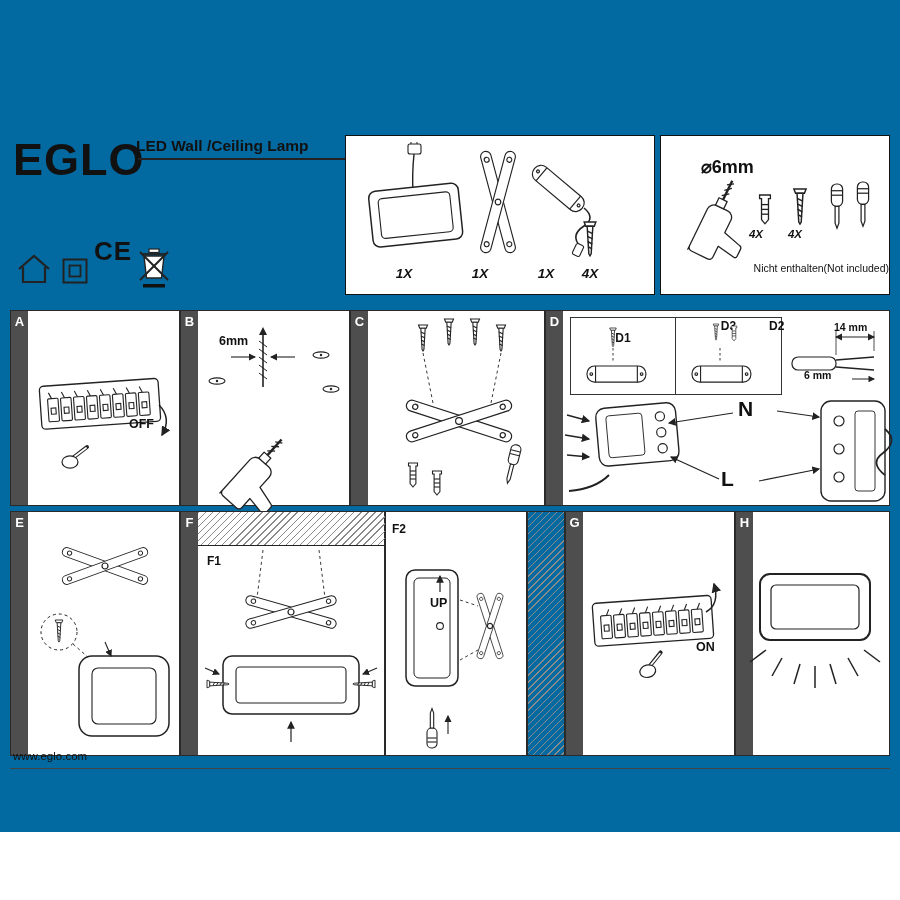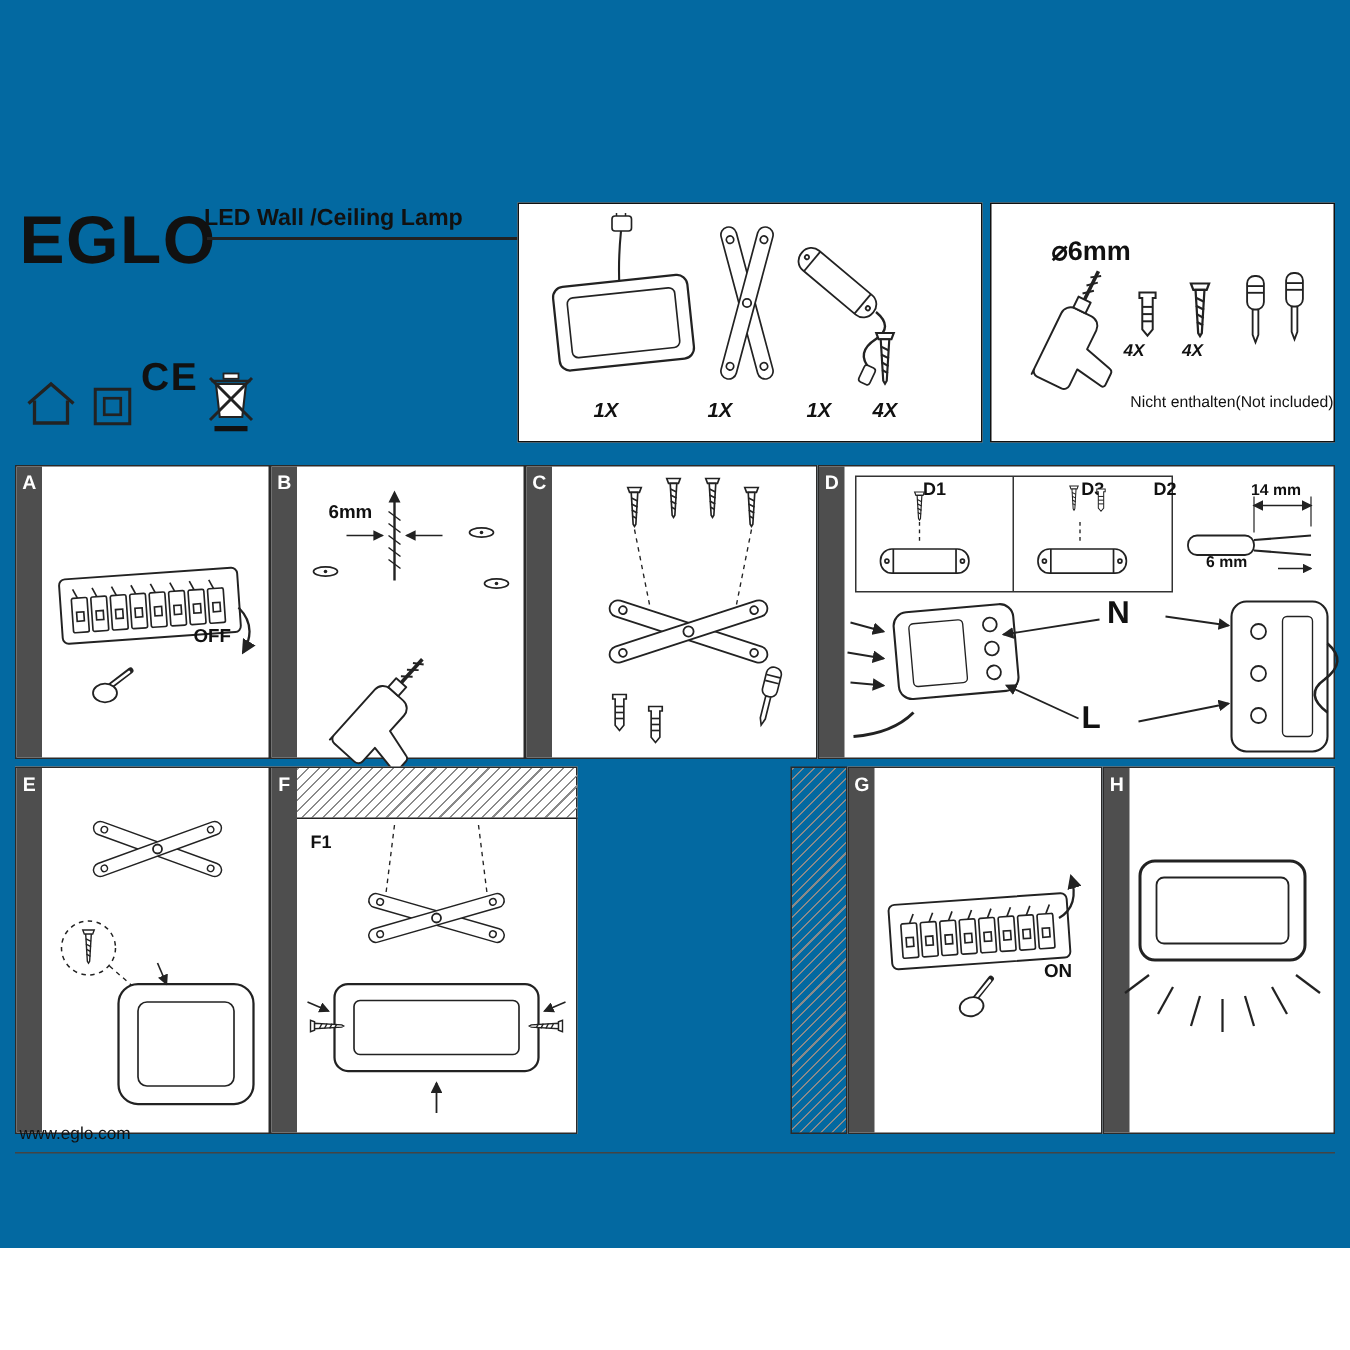--- a/index.html
+++ b/index.html
@@ -245,21 +245,21 @@
       <use href="#plug" transform="translate(66,154)"></use>
       <use href="#sdriver" transform="translate(146,128) rotate(14)"></use>
     </svg>
   </div>
 
   <div class="panel" style="left:545px;top:310px;width:345px;height:196px">
     <div class="strip"><span>D</span></div>
 
     <div class="abs" style="left:24px;top:6px;width:212px;height:78px;border:1.2px solid #333;display:flex">
       <div style="width:50%;border-right:1.2px solid #333;position:relative">
-        <span class="slabel" style="left:50%;transform:translateX(-50%);top:1px">D1</span>
+        <span class="slabel" style="left:50%;transform:translateX(-50%);top:13px">D1</span>
         <svg class="d" style="left:0;top:0" width="104" height="76">
           <use href="#screw-v" transform="translate(42,10) scale(0.72)"></use>
           <line x1="42" y1="30" x2="42" y2="44" stroke="#222" stroke-dasharray="2.5,2.5" stroke-width="0.9"></line>
           <use href="#leddriver" transform="translate(16,48) scale(0.95)"></use>
         </svg>
       </div>
       <div style="width:50%;position:relative">
         <span class="slabel" style="left:50%;transform:translateX(-50%);top:1px">D3</span>
         <svg class="d" style="left:0;top:0" width="104" height="76">
           <use href="#plug" transform="translate(58,8) scale(0.62)"></use>
@@ -344,20 +344,39 @@
       <rect x="22" y="92" width="136" height="58" rx="9" fill="#fff" stroke="#222" stroke-width="1.5"></rect>
       <rect x="35" y="103" width="110" height="36" rx="4" fill="#fff" stroke="#222" stroke-width="1.1"></rect>
       <use href="#screw-v" transform="translate(6,120) rotate(-90) scale(0.85)"></use>
       <use href="#screw-v" transform="translate(174,120) rotate(90) scale(0.85)"></use>
       <line x1="4" y1="104" x2="18" y2="110" stroke="#222" stroke-width="1.1" marker-end="url(#arr)"></line>
       <line x1="176" y1="104" x2="162" y2="110" stroke="#222" stroke-width="1.1" marker-end="url(#arr)"></line>
       <line x1="90" y1="178" x2="90" y2="158" stroke="#222" stroke-width="1.2" marker-end="url(#arr)"></line>
     </svg>
   </div>
 
+  <div class="panel" style="left:385px;top:511px;width:142px;height:245px" able="false">
+    <span class="slabel" style="left:6px;top:10px">F2</span>
+    <svg class="d" style="left:6px;top:36px" width="132" height="206">
+      <rect x="14" y="22" width="52" height="116" rx="9" fill="#fff" stroke="#222" stroke-width="1.5"></rect>
+      <rect x="22" y="30" width="36" height="100" rx="5" fill="#fff" stroke="#222" stroke-width="1"></rect>
+      <line x1="48" y1="44" x2="48" y2="28" stroke="#222" stroke-width="1.2" marker-end="url(#arr)"></line>
+      <circle cx="48" cy="78" r="3.4" fill="#fff" stroke="#222" stroke-width="1.1"></circle>
+      <g transform="translate(98,78)">
+        <use href="#xbar" transform="rotate(72) scale(0.62)"></use>
+        <use href="#xbar" transform="rotate(108) scale(0.62)"></use>
+        <circle r="2.6" fill="#fff" stroke="#222" stroke-width="1.2"></circle>
+      </g>
+      <line x1="68" y1="52" x2="86" y2="58" stroke="#222" stroke-dasharray="3,3" stroke-width="0.9"></line>
+      <line x1="68" y1="112" x2="86" y2="102" stroke="#222" stroke-dasharray="3,3" stroke-width="0.9"></line>
+      <use href="#sdriver" transform="translate(40,200) rotate(180)"></use>
+      <line x1="56" y1="186" x2="56" y2="168" stroke="#222" stroke-width="1.1" marker-end="url(#arr)"></line>
+    </svg>
+    <span class="state" style="left:44px;top:84px">UP</span>
+  </div>
 
   <div class="abs hatch" style="left:527px;top:511px;width:38px;height:245px;border:1px solid #2a2a2a"></div>
 
   <div class="panel" style="left:565px;top:511px;width:170px;height:245px">
     <div class="strip"><span>G</span></div>
     <svg class="d" style="left:20px;top:64px" width="148" height="124">
       <use href="#bank-on" transform="translate(14,40) rotate(-4)"></use>
       <use href="#hand" transform="translate(62,92) rotate(-14)"></use>
       <path d="M120,36 q14,-8 8,-28" fill="none" stroke="#222" stroke-width="1.5" marker-end="url(#arr)"></path>
     </svg>

